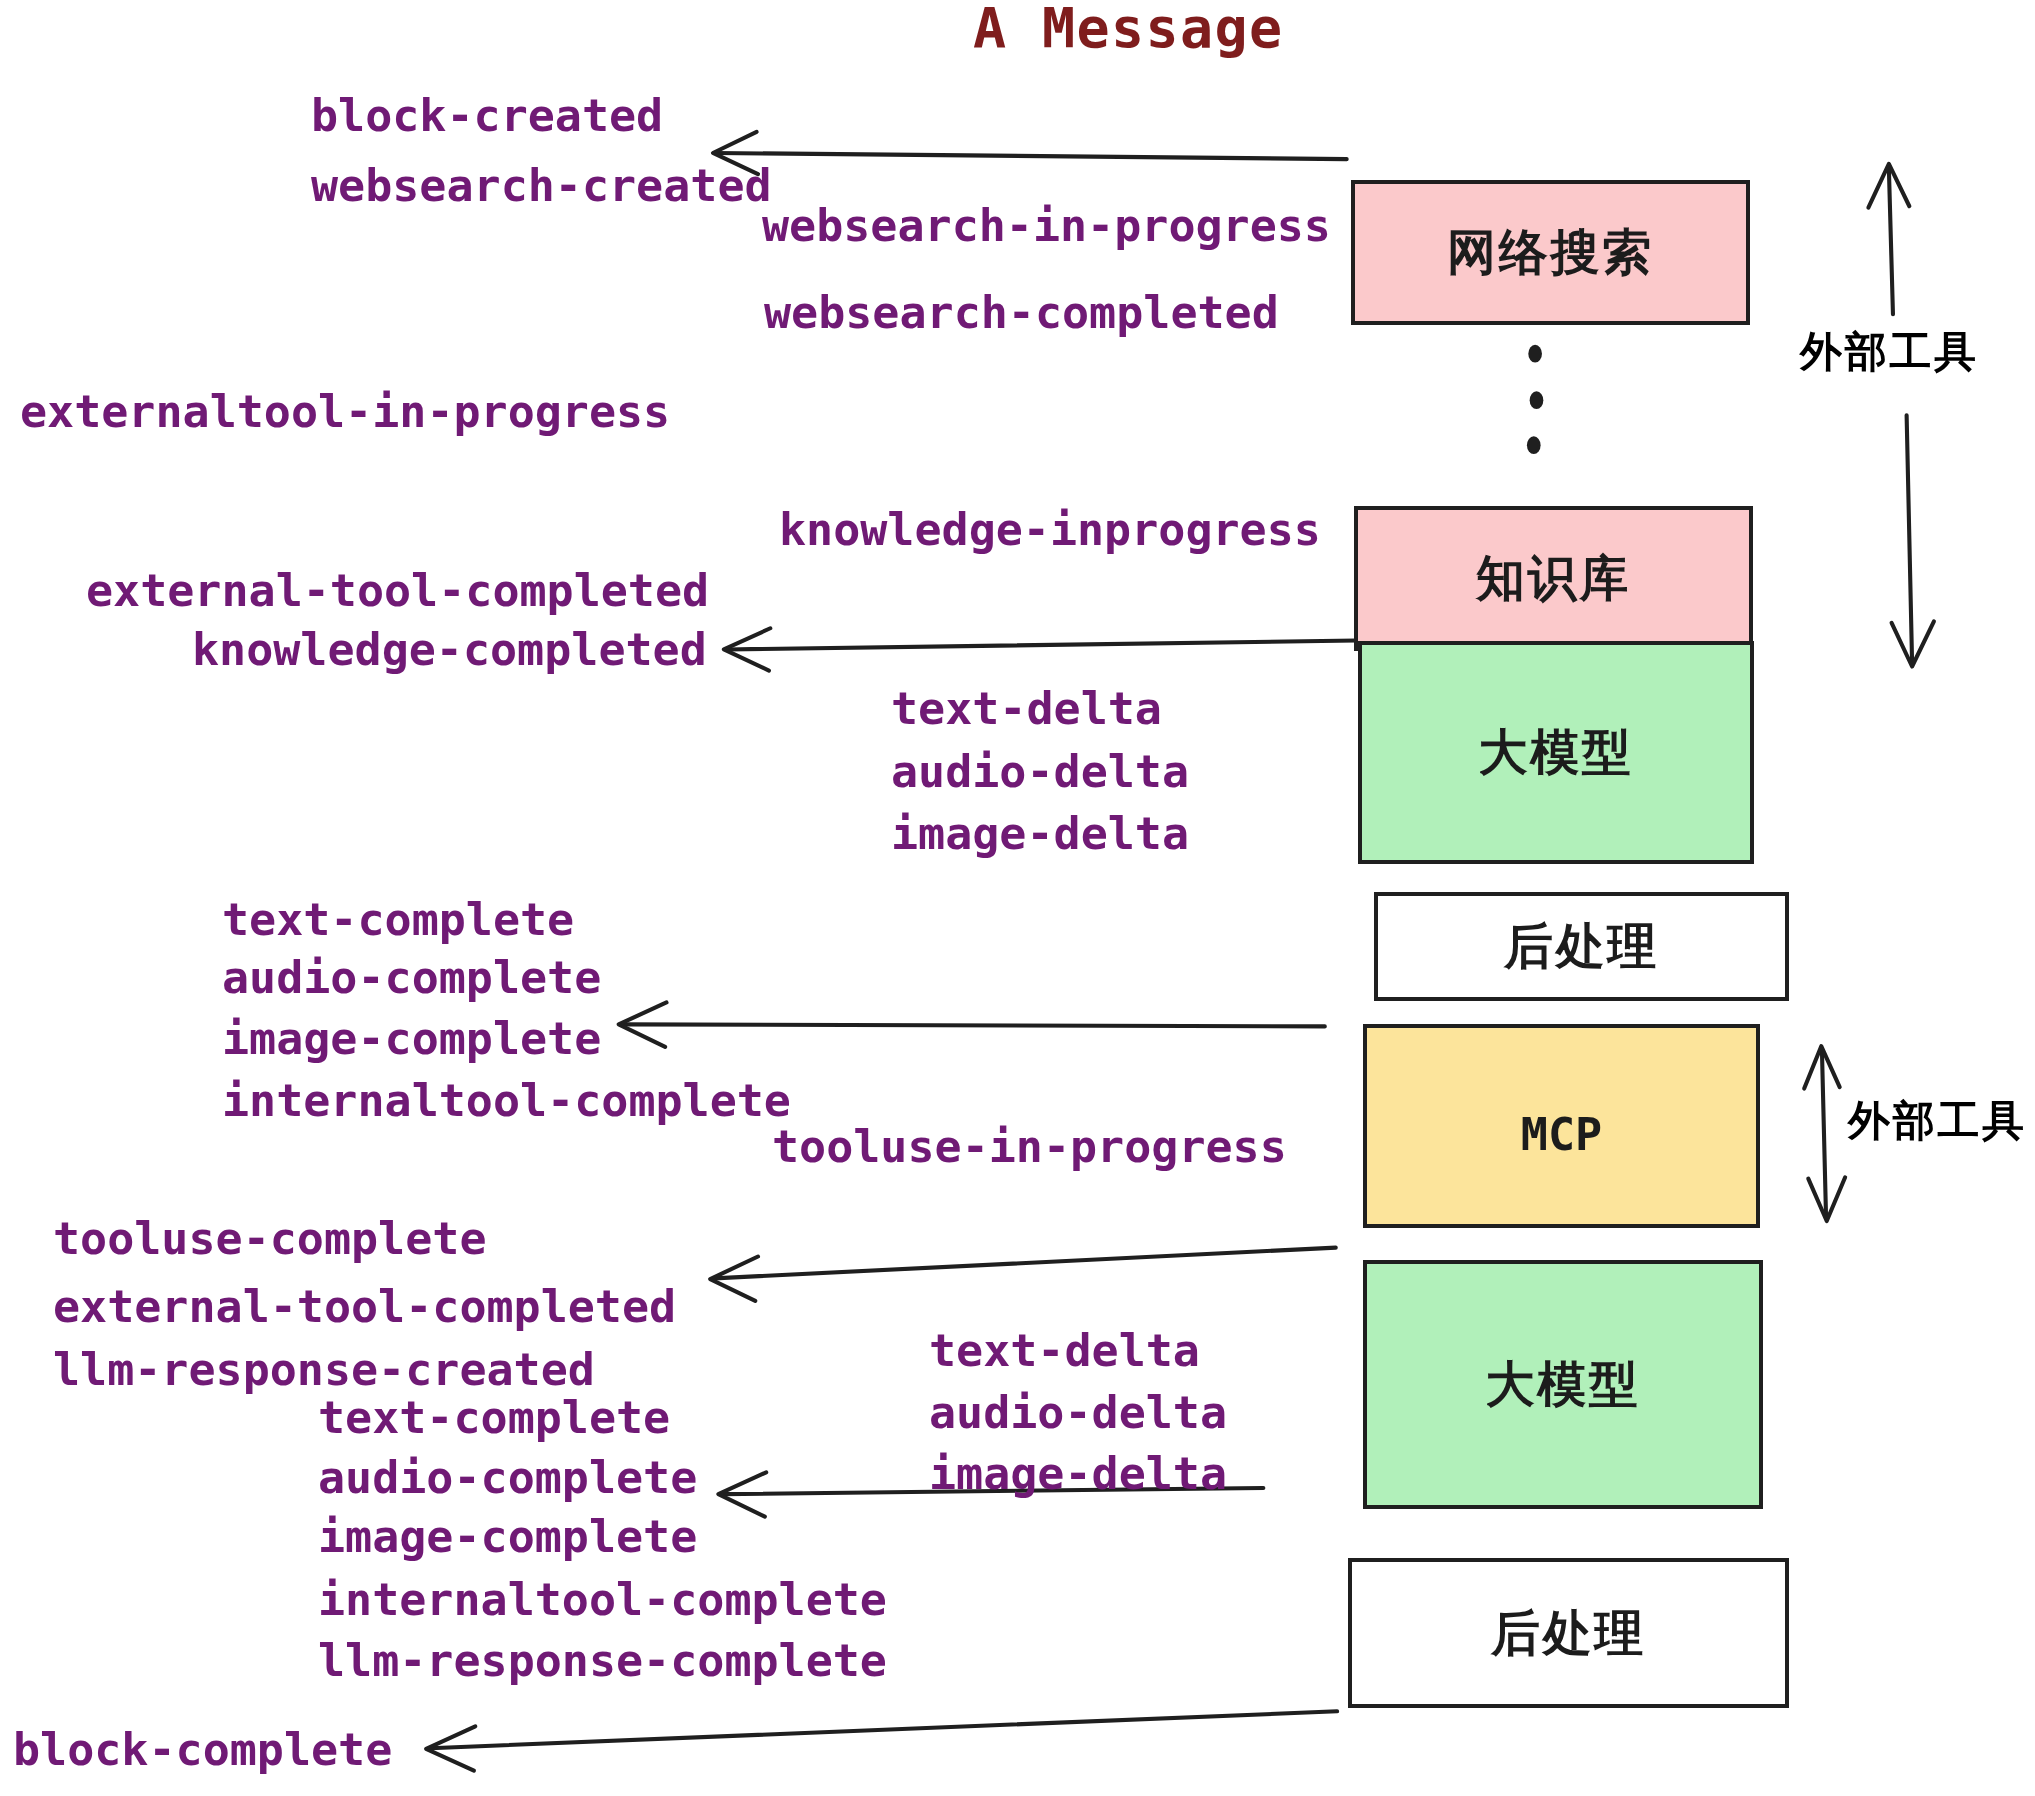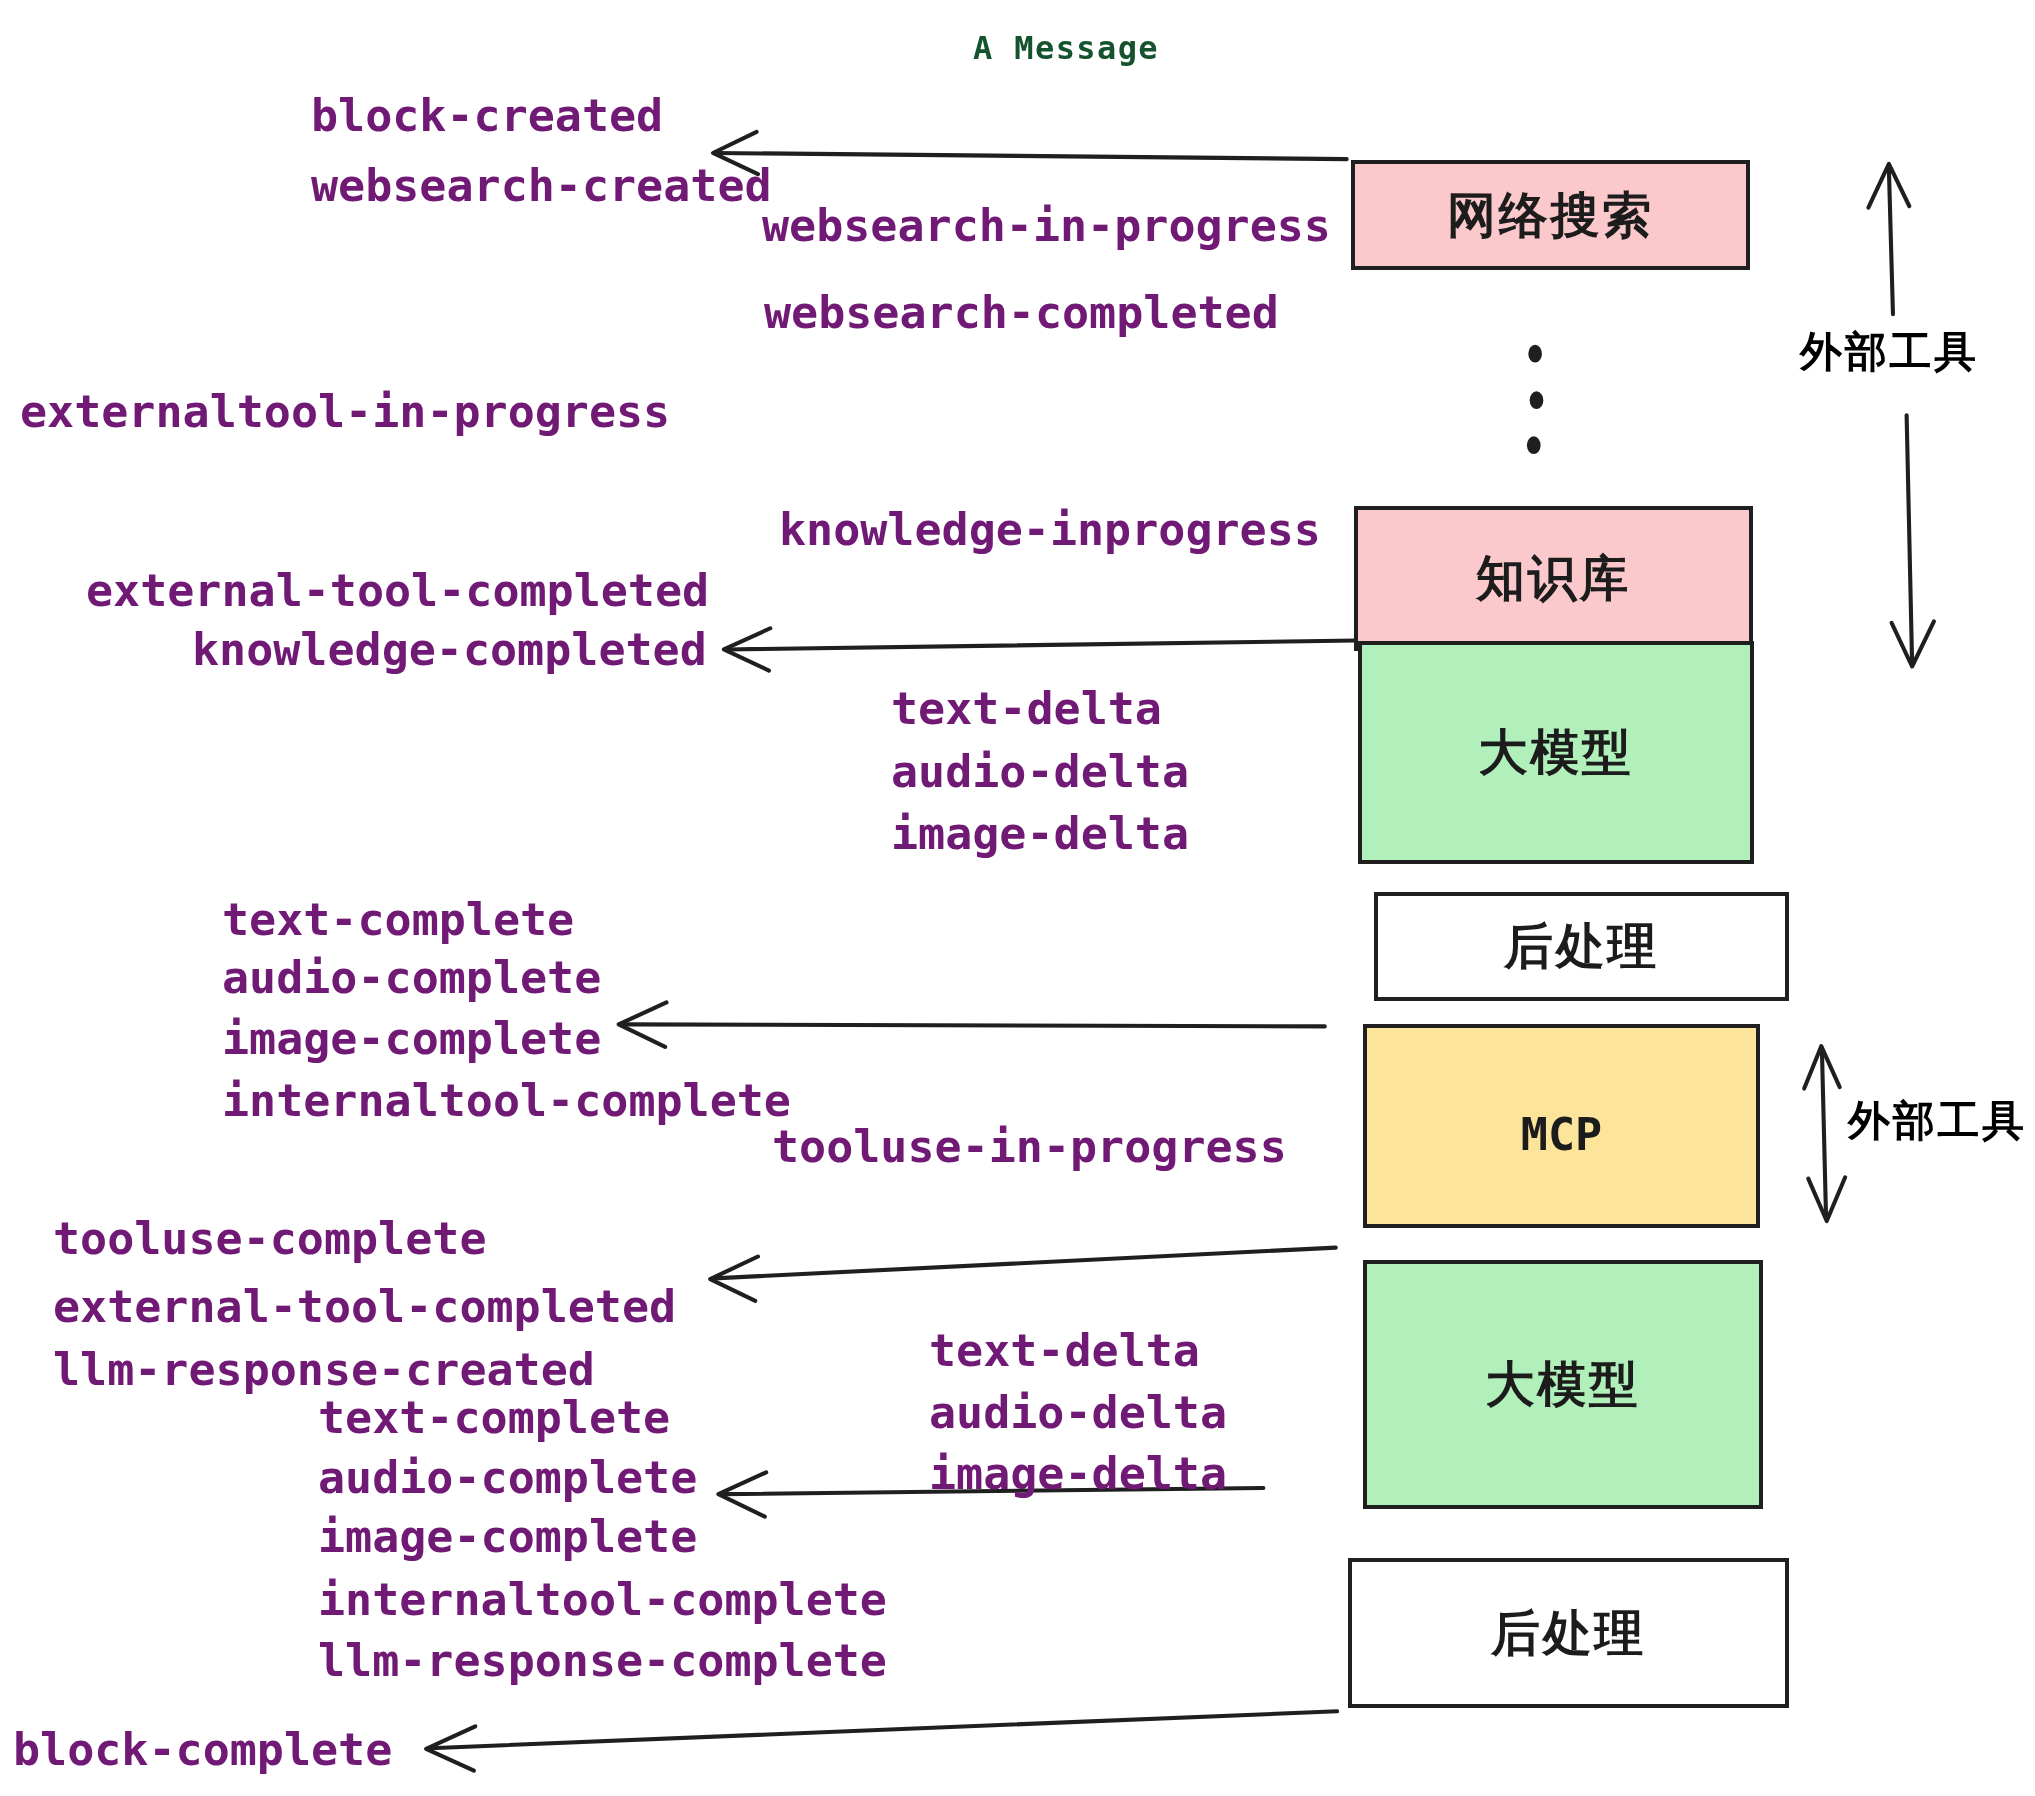--- a/index.html
+++ b/index.html
@@ -19,25 +19,25 @@
     position:absolute;
     font-family:"DejaVu Sans Mono", monospace;
     font-size:45px;
     font-weight:700;
     line-height:1;
     white-space:nowrap;
     color:#701a75;
   }
   .diagram-title{
     position:absolute;
-    left:973px;top:32px;
+    left:973px;top:1px;
     font-family:"DejaVu Sans Mono", monospace;
-    font-size:32px;font-weight:700;line-height:1;
+    font-size:55px;font-weight:700;line-height:1;
     letter-spacing:1.4px;
-    color:#14532d;
+    color:#7f1d1d;
   }
   .pipe-box{
     position:absolute;
     box-sizing:border-box;
     border:4.1px solid #1f1f1f;
     display:flex;align-items:center;justify-content:center;
   }
   .pipe-box .cjk-label{
     font-family:"DejaVu Sans", sans-serif;
     font-size:49px;font-weight:600;line-height:1;
@@ -142,21 +142,21 @@
   <div class="evt" style="left:929px;top:1328px;">text-delta</div>
   <div class="evt" style="left:929px;top:1390px;">audio-delta</div>
   <div class="evt" style="left:929px;top:1451px;">image-delta</div>
   <div class="evt" style="left:318px;top:1395px;">text-complete</div>
   <div class="evt" style="left:318px;top:1455px;">audio-complete</div>
   <div class="evt" style="left:318px;top:1514px;">image-complete</div>
   <div class="evt" style="left:318px;top:1577px;">internaltool-complete</div>
   <div class="evt" style="left:318px;top:1638px;text-align:center;">llm-response-complete</div>
   <div class="evt" style="left:13px;top:1727px;">block-complete</div>
 
-  <div class="pipe-box" style="left: 1351px; top: 160px; width: 399px; height: 110px; background-color: rgb(251, 201, 203);">
+  <div class="pipe-box" style="left: 1351px; top: 180px; width: 399px; height: 145px; background-color: rgb(251, 201, 203);">
     <span class="cjk-label">网络搜索</span>
   </div>
 
   <div class="pipe-box" style="left: 1354px; top: 506px; width: 399px; height: 145px; background-color: rgb(251, 201, 203);">
     <span class="cjk-label">知识库</span>
   </div>
 
   <div class="pipe-box" style="left: 1358px; top: 641px; width: 396px; height: 223px; background-color: rgb(177, 240, 186);">
     <span class="cjk-label">大模型</span>
   </div>

